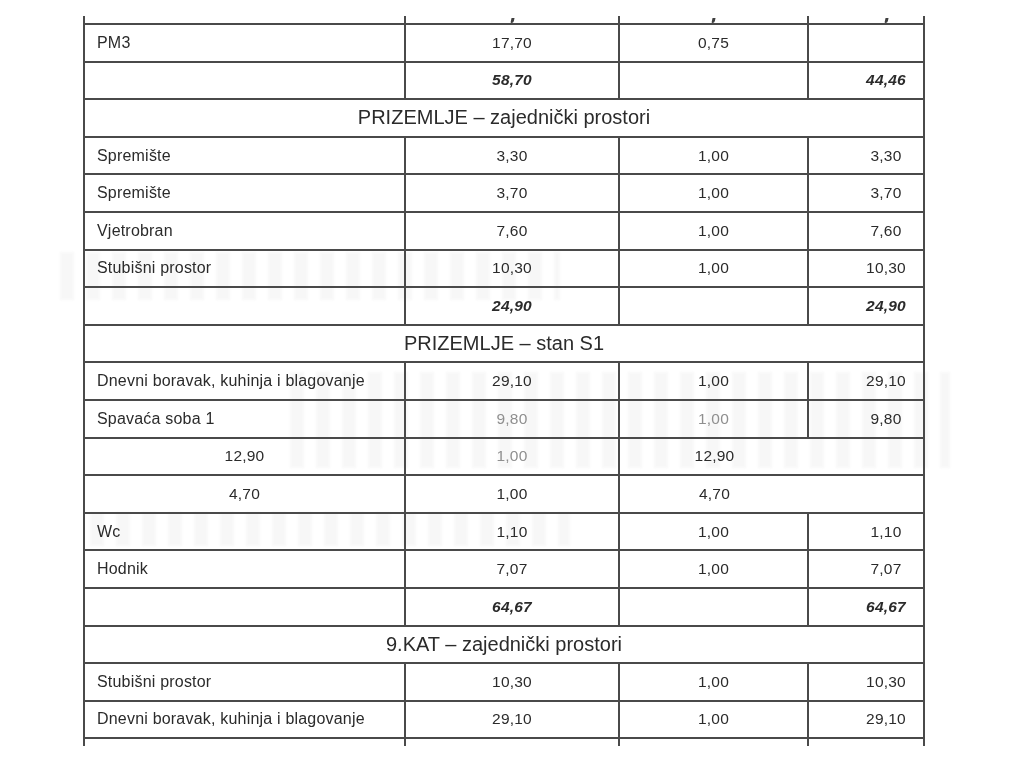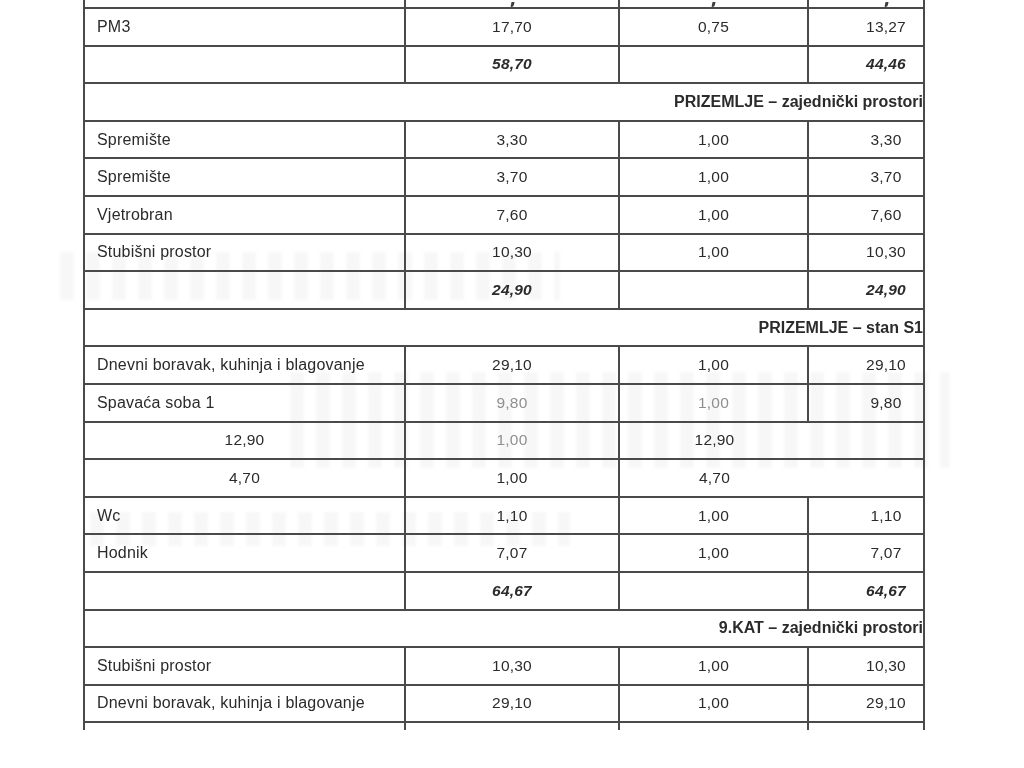--- a/index.html
+++ b/index.html
@@ -12,21 +12,21 @@
   .canvas{
     position:relative;
     width:1024px;height:768px;
     background:var(--bg);
     overflow:hidden;
     font-family:"Liberation Sans", sans-serif;
     color:var(--text);
   }
   .areas-table{
     position:absolute;
-    left:83px;top:0;
+    left:83px;top:16px;
     width:842px;
     box-sizing:border-box;
     border-left:2px solid var(--line);
     border-right:2px solid var(--line);
     background:transparent;
   }
   .row{
     box-sizing:border-box;
     border-bottom:2px solid var(--line);
     height:37.6px;
@@ -45,23 +45,23 @@
     overflow:hidden;
     letter-spacing:0.2px;
   }
   .cell.c1{justify-content:flex-start;padding-left:12px;font-size:16px;}
   .cell.b{border-right:2px solid var(--line);}
   .cell.muted{color:var(--muted);}
   .row.sum .cell{font-weight:bold;font-style:italic;}
   .row.section{
     display:flex;
     align-items:center;
-    justify-content:flex-end;
-    font-weight:bold;
-    font-size:16px;
+    justify-content:center;
+    font-weight:normal;
+    font-size:20px;
   }
   .commatail{
     width:3px;height:5px;
     background:#3f3f3f;
     border-radius:0 0 2px 1px;
     margin:auto auto 0 auto;
     transform:skewX(-12deg);
   }
   .watermark-band{
     position:absolute;
@@ -95,21 +95,20 @@
           <div class="commatail"></div>
         </div>
         <div class="cell ">
           <div class="commatail"></div>
         </div>
       </div>
       <div class="row">
         <div class="cell c1 b">PM3</div>
         <div class="cell b">17,70</div>
         <div class="cell b">0,75</div>
-        <div class="cell ">13,27</div>
       </div>
       <div class="row sum">
         <div class="cell c1 b"></div>
         <div class="cell b">58,70</div>
         <div class="cell b"></div>
         <div class="cell ">44,46</div>
       </div>
       <div class="row section">
         <span>PRIZEMLJE – zajednički prostori</span>
       </div>

